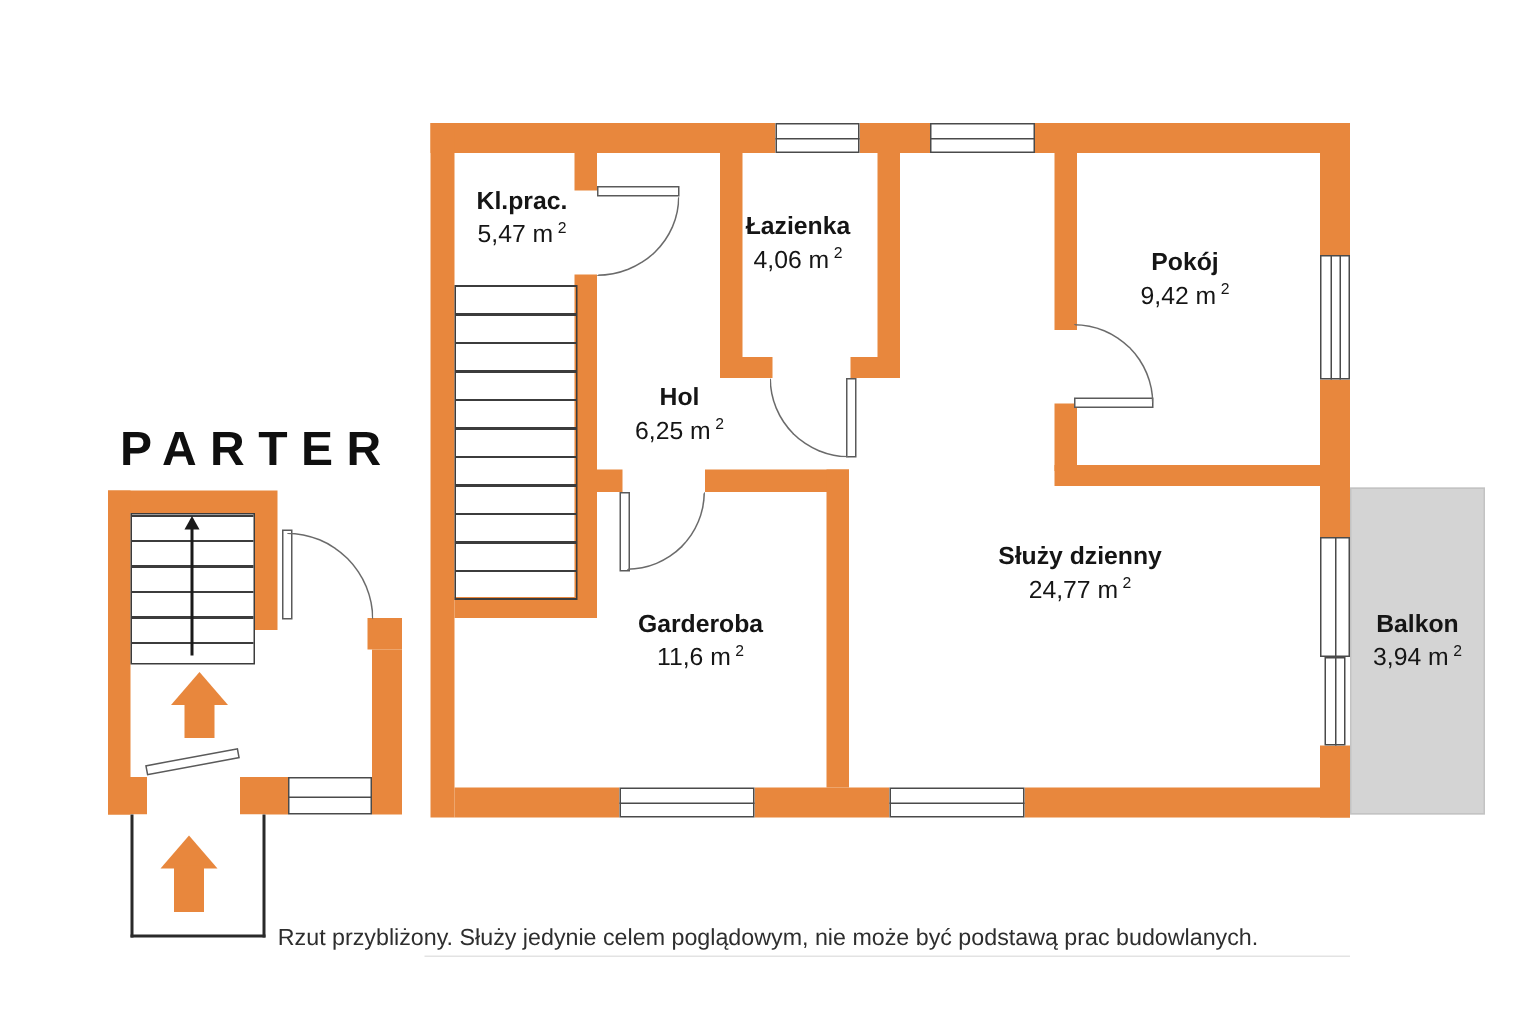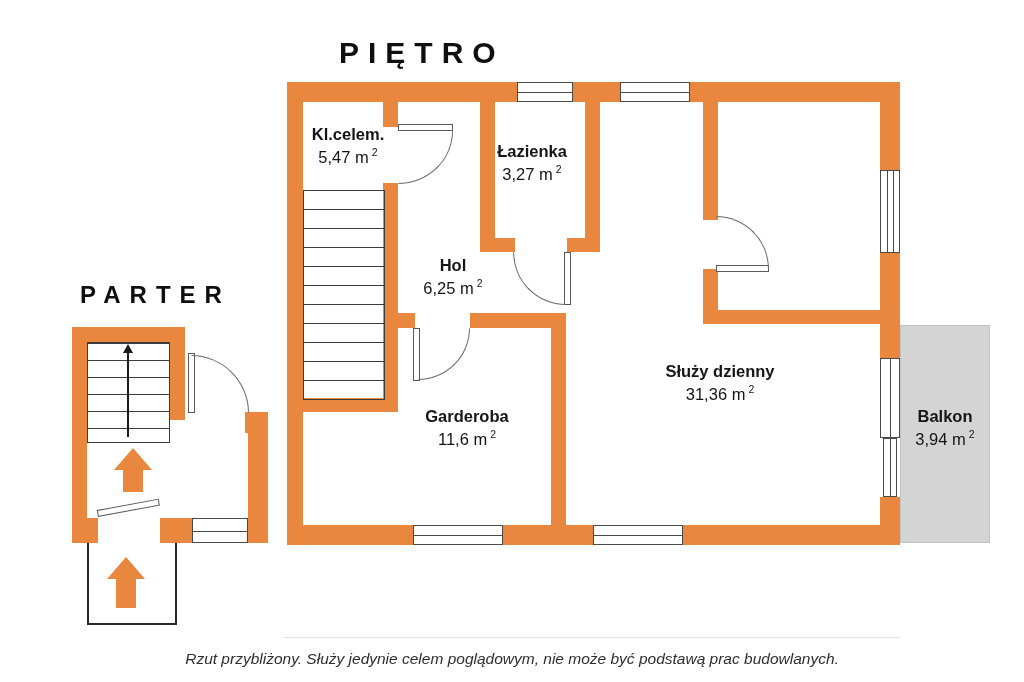--- a/index.html
+++ b/index.html
@@ -38,22 +38,21 @@
   .sarrow-head{position:absolute;width:0;height:0;border-left:5px solid transparent;
                border-right:5px solid transparent;border-bottom:9px solid #1a1a1a;}
   .disclaimer{position:absolute;left:0;width:100%;text-align:center;font-size:15.5px;color:#2e2e2e;}
   .faint{position:absolute;background:#e3e3e3;}
 </style>
 </head>
 <body>
 
 <div class="canvas">
 
-  <div class="big-title" style="left:339px;top:36px;font-size:30px;">PIĘTRO</div>
-  <div class="big-title" style="left:80px;top:281px;font-size:24px;">PARTER</div>
+  <div class="big-title" style="left:80px;top:281px;font-size:32px;">PARTER</div>
 
   <div class="balcony" style="left:900px;top:325px;width:90px;height:218px;"></div>
 
   <div class="w" style="left:287px;top:82px;width:230px;height:20px;"></div>
   <div class="w" style="left:573px;top:82px;width:47px;height:20px;"></div>
   <div class="w" style="left:690px;top:82px;width:210px;height:20px;"></div>
   <div class="w" style="left:287px;top:82px;width:16px;height:463px;"></div>
   <div class="w" style="left:303px;top:525px;width:110px;height:20px;"></div>
   <div class="w" style="left:503px;top:525px;width:90px;height:20px;"></div>
   <div class="w" style="left:683px;top:525px;width:217px;height:20px;"></div>
@@ -108,38 +107,42 @@
 
   <div class="leaf" style="left:716px;top:265px;width:53px;height:7px;"></div>
   <div class="arc tr" style="left:716px;top:216px;width:53px;height:53px;"></div>
 
   <div class="leaf" style="left:413px;top:328px;width:7px;height:53px;"></div>
   <div class="arc br" style="left:418px;top:328px;width:52px;height:52px;"></div>
 
   <div class="stairs" style="left:303px;top:190px;width:80px;height:210px;border-left:1px solid #3c3c3c;border-right:1px solid #3c3c3c;"></div>
 
   <div class="room-label" style="left:298px;top:124px;width:100px;">
-    <div class="room-name">Kl.celem.</div>
+    <div class="room-name">Kl.prac.</div>
     <div class="room-area"><span>5,47 m</span><sup>2</sup></div>
   </div>
   <div class="room-label" style="left:482px;top:141px;width:100px;">
     <div class="room-name">Łazienka</div>
-    <div class="room-area"><span>3,27 m</span><sup>2</sup></div>
+    <div class="room-area"><span>4,06 m</span><sup>2</sup></div>
+  </div>
+  <div class="room-label" style="left:738px;top:165px;width:104px;">
+    <div class="room-name">Pokój</div>
+    <div class="room-area"><span>9,42 m</span><sup>2</sup></div>
   </div>
   <div class="room-label" style="left:403px;top:255px;width:100px;">
     <div class="room-name">Hol</div>
     <div class="room-area"><span>6,25 m</span><sup>2</sup></div>
   </div>
   <div class="room-label" style="left:413px;top:406px;width:108px;">
     <div class="room-name">Garderoba</div>
     <div class="room-area"><span>11,6 m</span><sup>2</sup></div>
   </div>
   <div class="room-label" style="left:612px;top:361px;width:216px;">
     <div class="room-name">Służy dzienny</div>
-    <div class="room-area"><span>31,36 m</span><sup>2</sup></div>
+    <div class="room-area"><span>24,77 m</span><sup>2</sup></div>
   </div>
   <div class="room-label" style="left:898px;top:406px;width:94px;">
     <div class="room-name">Balkon</div>
     <div class="room-area"><span>3,94 m</span><sup>2</sup></div>
   </div>
 
   <div class="w" style="left:72px;top:327px;width:113px;height:15px;"></div>
   <div class="w" style="left:72px;top:327px;width:15px;height:216px;"></div>
   <div class="w" style="left:170px;top:342px;width:15px;height:78px;"></div>
   <div class="w" style="left:245px;top:412px;width:23px;height:21px;"></div>
@@ -161,15 +164,15 @@
 
   <div class="porch" style="left:87px;top:543px;width:90px;height:82px;"></div>
 
   <div class="oarrow-head" style="left:114px;top:448px;"></div>
   <div class="oarrow-shaft" style="left:123px;top:468px;width:20px;height:24px;"></div>
   <div class="oarrow-head" style="left:107px;top:557px;"></div>
   <div class="oarrow-shaft" style="left:116px;top:577px;width:20px;height:31px;"></div>
 
   <div class="faint" style="left:283px;top:637px;width:617px;height:1px;"></div>
 
-  <div class="disclaimer" style="top:650px;font-style:italic;">Rzut przybliżony. Służy jedynie celem poglądowym, nie może być podstawą prac budowlanych.</div>
+  <div class="disclaimer" style="top:617px;">Rzut przybliżony. Służy jedynie celem poglądowym, nie może być podstawą prac budowlanych.</div>
 
 </div>
 
 </body></html>

